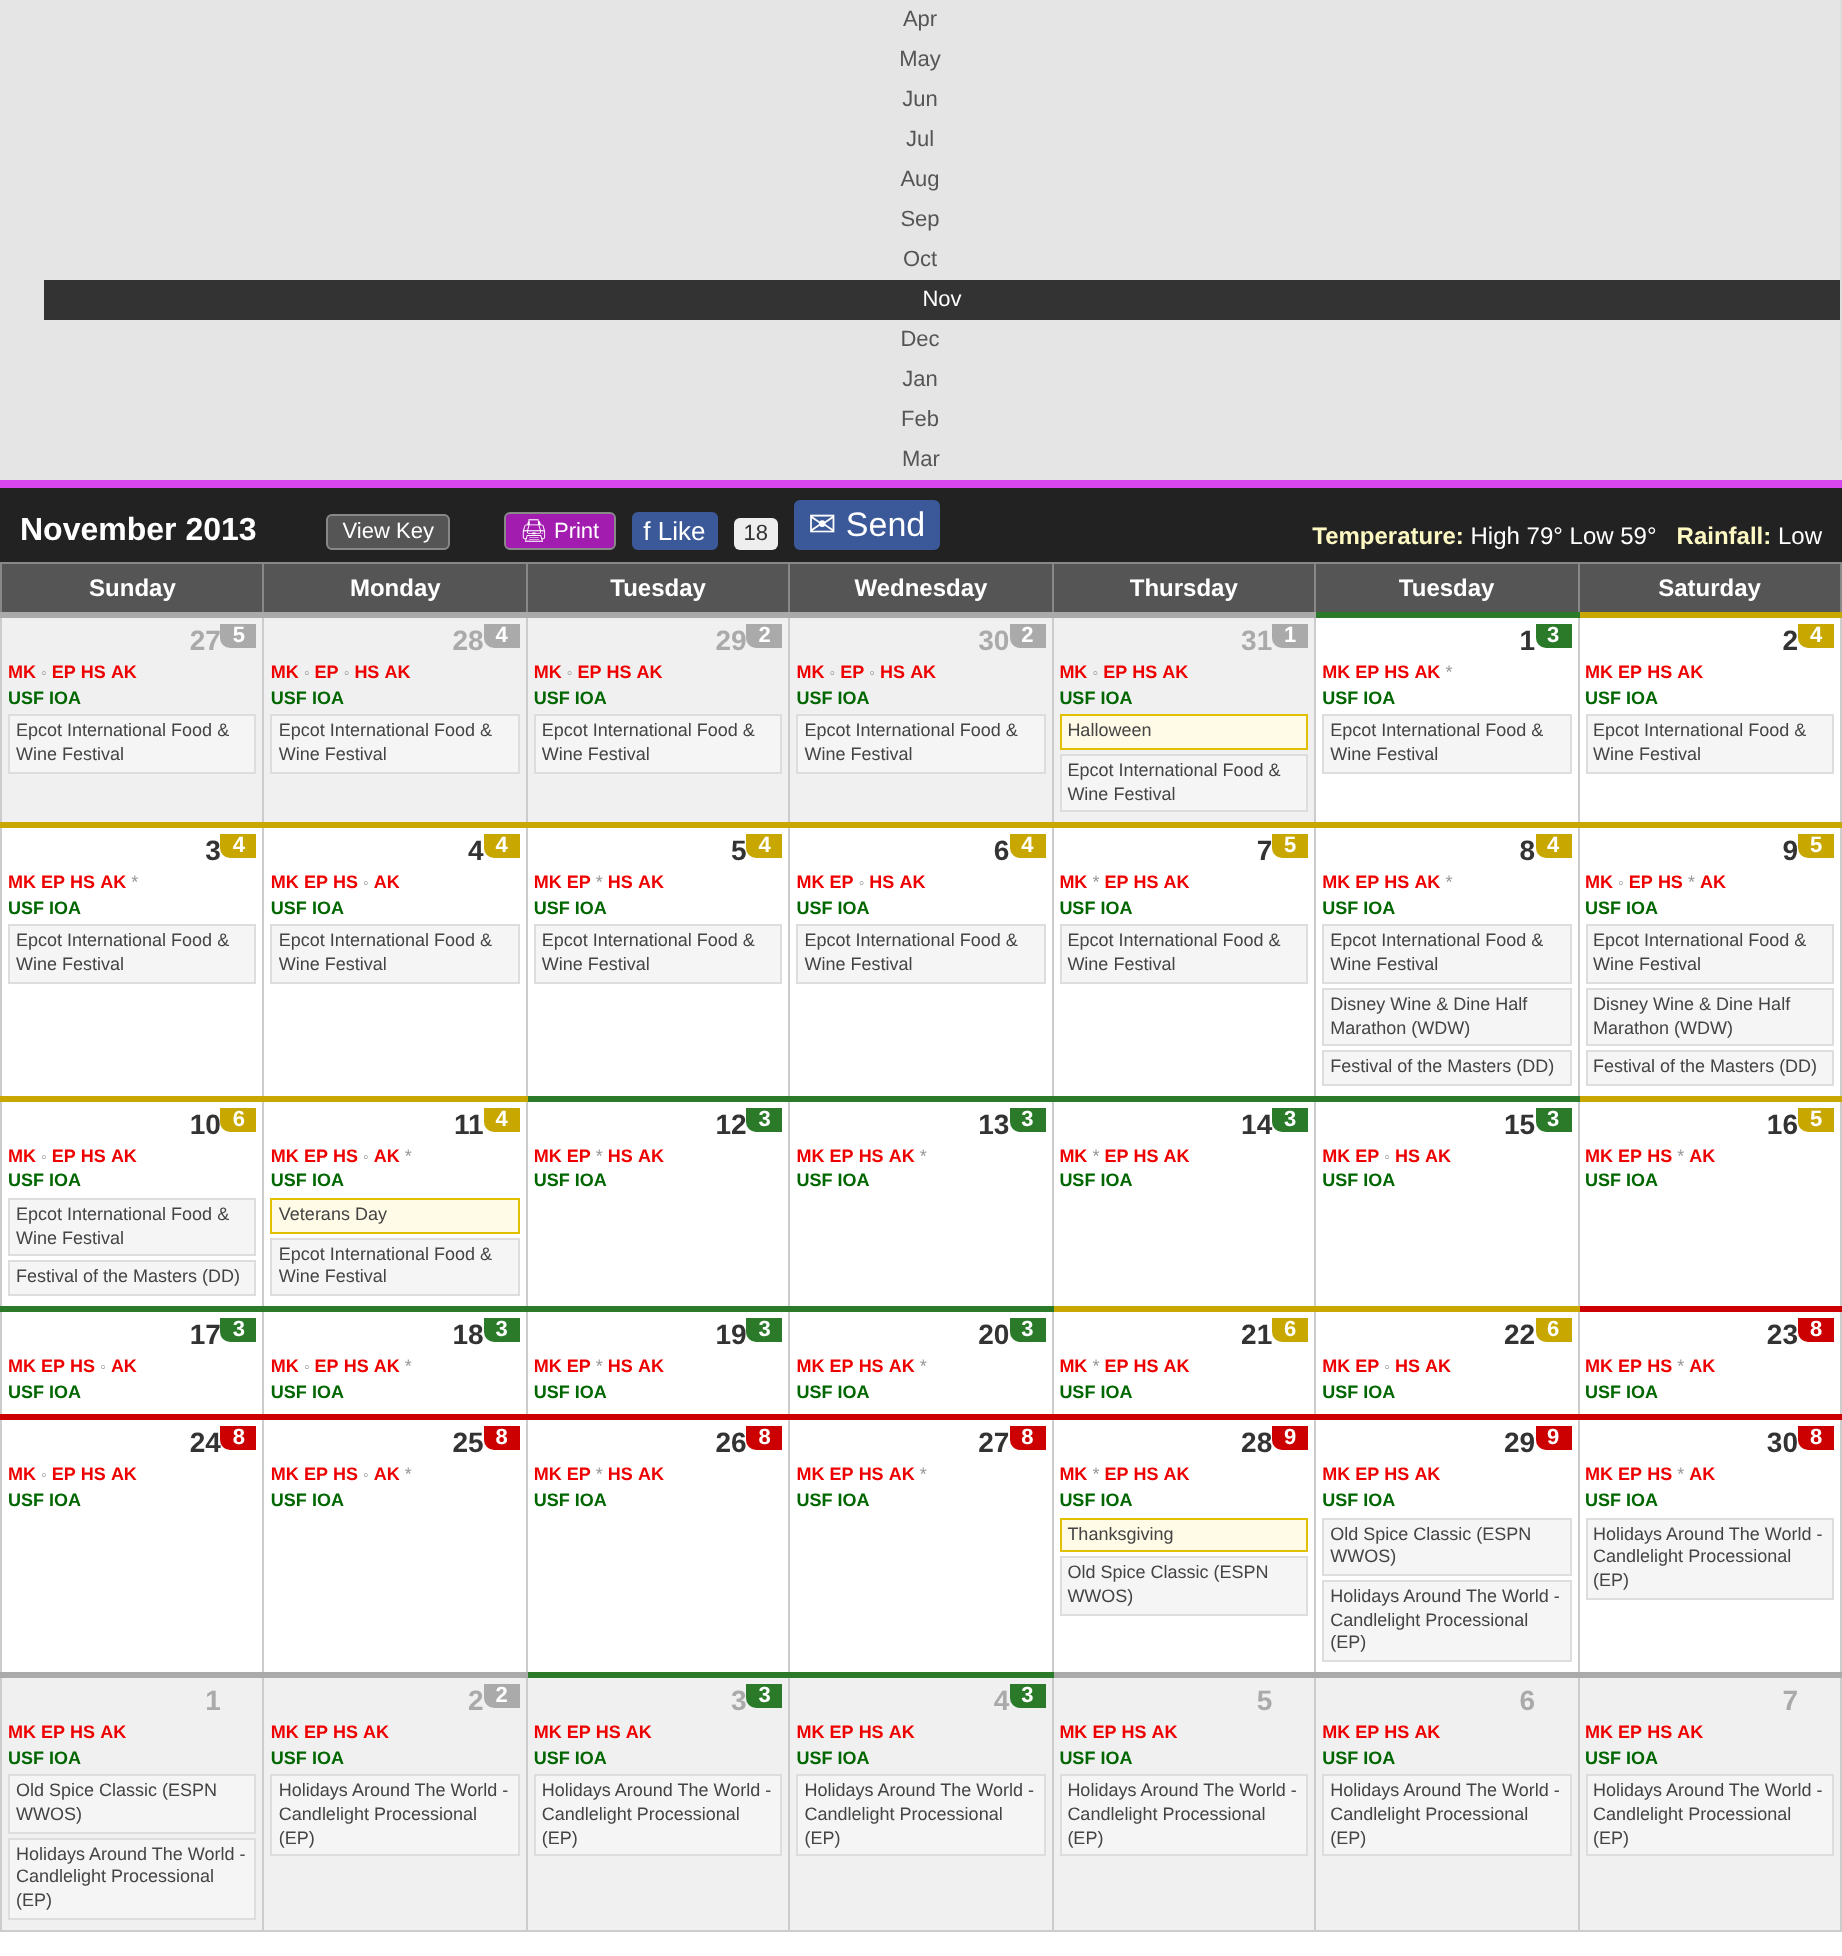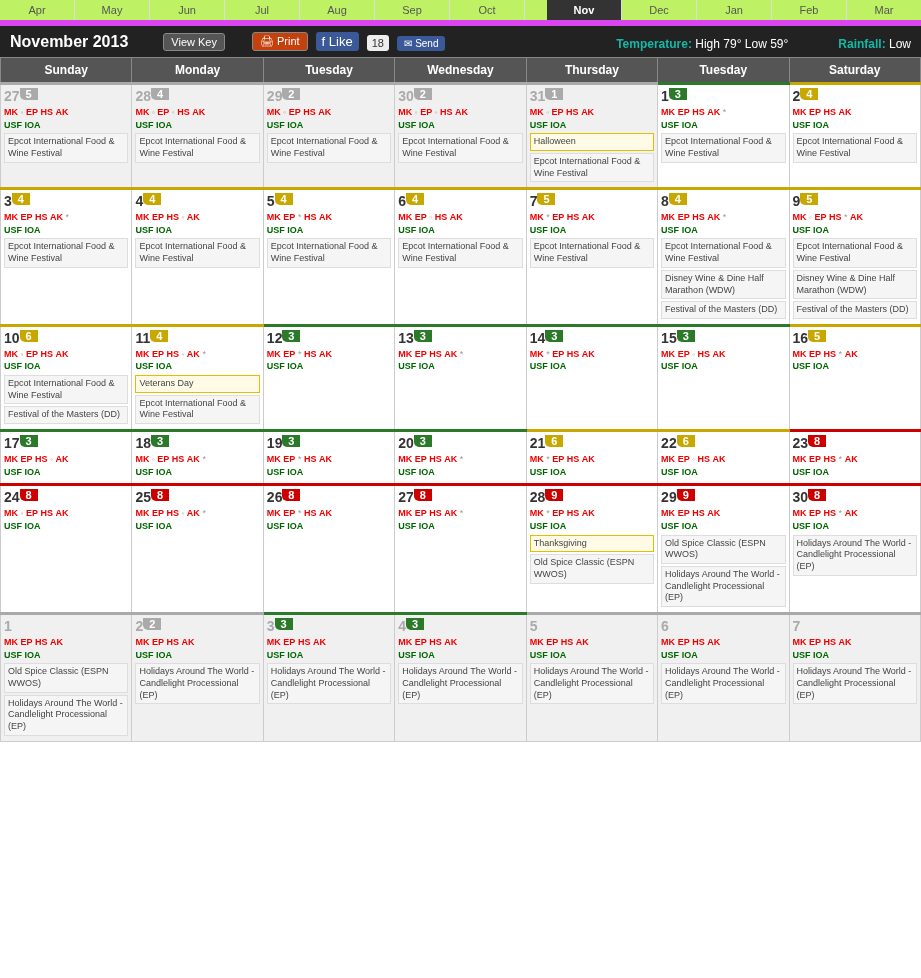--- a/index.html
+++ b/index.html
@@ -1,60 +1,60 @@
 <!DOCTYPE html>
 <html><head>
   <meta charset="utf-8">
   <style>
     * { box-sizing: border-box; margin: 0; padding: 0; }
     body { font-family: Arial, sans-serif; font-size: 11px; background: #fff; width: 921px; }
 
     
-    .month-nav { display: flex; background: #bef264; border-bottom: 6px solid #d946ef; }
+    .month-nav { display: flex; background: #e5e5e5; border-bottom: 4px solid #d946ef; flex-direction: column; }
     .month-nav .nav-item {
       flex: 1; text-align: center; padding: 4px 2px; font-size: 11px;
       color: #555; cursor: pointer; border-right: 1px solid #ddd;
     }
     .month-nav .nav-item:last-child { border-right: none; }
-    .month-nav .nav-item.active { background: #333; color: #fff; font-weight: bold; margin-left: 22px; }
+    .month-nav .nav-item.active { background: #333; color: #fff; font-weight: normal; margin-left: 22px; }
 
     
     .header-bar {
       display: flex; align-items: flex-end; background: #222; color: #fff;
       padding: 6px 10px; gap: 8px;
     }
     .header-bar .month-title { font-size: 16px; font-weight: bold; color: #fff; margin-right: 8px; }
     .header-btn {
       background: #555; color: #fff; border: 1px solid #888; padding: 2px 7px;
       font-size: 11px; cursor: pointer; border-radius: 3px; margin-left: 19px;
     }
-    .print-btn { background: #c2410c; }
+    .print-btn { background: #a21caf; }
     .fb-like { background: #3b5998; color: #fff; border: none; padding: 2px 6px; font-size: 13px; border-radius: 3px; cursor: pointer; }
     .fb-count { background: #eee; color: #333; padding: 2px 5px; font-size: 11px; border-radius: 3px; }
-    .send-btn { background: #3b5998; color: #fff; border: none; padding: 2px 7px; font-size: 10px; border-radius: 3px; cursor: pointer; }
+    .send-btn { background: #3b5998; color: #fff; border: none; padding: 2px 7px; font-size: 17px; border-radius: 3px; cursor: pointer; }
     .temp-info { margin-left: auto; font-size: 12px; color: #fff; }
-    .temp-info strong { color: #14b8a6; margin-left: 40px; }
+    .temp-info strong { color: #fef9c3; }
 
     
     .calendar { width: 100%; border-collapse: collapse; border-radius: 11px; }
     .calendar th {
       background: #555; color: #fff; text-align: center; padding: 5px 0;
       border: 1px solid #888; font-size: 12px; font-weight: bold;
     }
     .cal-cell {
       vertical-align: top; border: 1px solid #ccc; padding: 3px;
       width: 131px; min-height: 90px; position: relative; background: #fff;
     }
     .cal-cell.other-month { background: #f0f0f0; }
     .cal-cell.green-border { border-top: 3px solid #2a7a2a; }
     .cal-cell.yellow-border { border-top: 3px solid #c8a800; }
     .cal-cell.red-border { border-top: 3px solid #cc0000; }
     .cal-cell.gray-border { border-top: 3px solid #aaa; }
 
-    .day-header { display: flex; justify-content: flex-start; align-items: flex-start; margin-bottom: 2px; }
+    .day-header { display: flex; justify-content: flex-end; align-items: flex-start; margin-bottom: 2px; }
     .day-num { font-size: 14px; font-weight: bold; color: #333; }
     .day-num.other { color: #aaa; }
     .day-badge {
       font-size: 11px; font-weight: bold; color: #fff;
       padding: 0 5px; border-radius: 0 0 0 5px;
       min-width: 18px; text-align: center;
     }
     .badge-green { background: #2a7a2a; }
     .badge-yellow { background: #c8a800; }
     .badge-red { background: #cc0000; }

